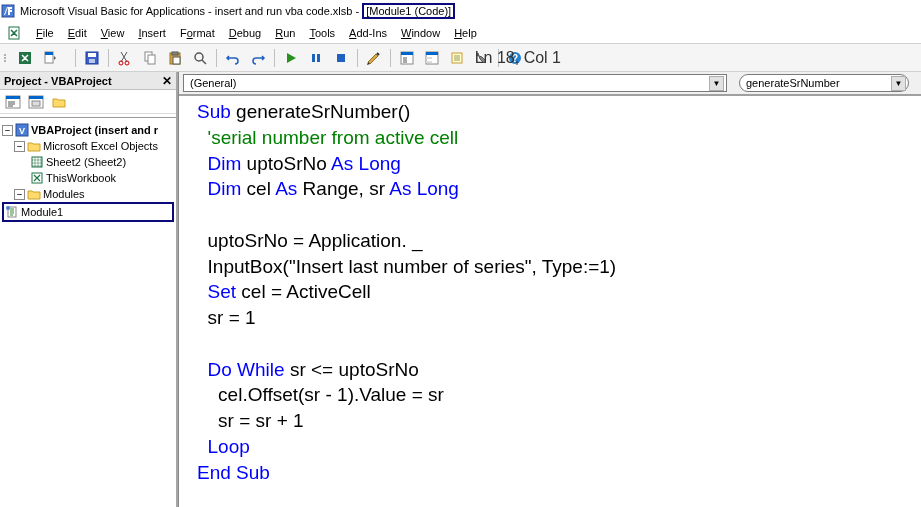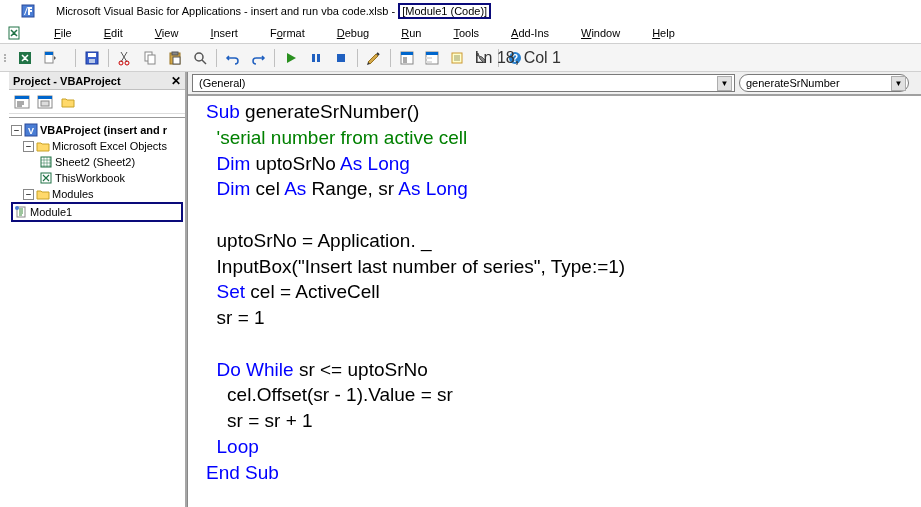--- a/index.html
+++ b/index.html
@@ -1,53 +1,53 @@
 <!DOCTYPE html>
 <html><head>
 <meta charset="utf-8">
 <style>
 * { box-sizing: border-box; margin: 0; padding: 0; font-family: Tahoma, Arial, sans-serif; }
 body { background: #fff; width: 921px; height: 507px; overflow: hidden; font-size: 11px; }
 
-.titlebar { height: 22px; background: #fff; display: flex; align-items: center; padding: 0 20px; gap: 20px; }
+.titlebar { height: 22px; background: #fff; display: flex; align-items: center; padding: 0 0; gap: 4px; }
 .title-icon { width: 16px; height: 16px; display: inline-flex; align-items: center; justify-content: center; }
 .title-text { font-size: 11px; color: #000; }
 .title-highlight { border: 2px solid #0a0a7a; padding: 0 2px; }
 
-.menubar { height: 22px; display: flex; align-items: center; padding: 0 6px; gap: 20px; border-bottom: 1px solid #d0d0d0; }
+.menubar { height: 22px; display: flex; align-items: center; padding: 0 6px; gap: 2px; border-bottom: 1px solid #d0d0d0; }
 .menu-item { padding: 2px 6px; cursor: pointer; }
 .menu-item span.u { text-decoration: underline; }
 
 .toolbar { height: 28px; display: flex; align-items: center; padding: 0 4px; gap: 1px; border-bottom: 1px solid #d0d0d0; background: #f5f5f5; position: relative; }
 .tb-grip { width: 6px; height: 22px; display: flex; flex-direction: column; justify-content: center; gap: 1px; margin-right: 2px; }
 .tb-grip div { width: 2px; height: 2px; background: #999; border-radius: 50%; }
 .tb-btn { width: 24px; height: 22px; display: inline-flex; align-items: center; justify-content: center; cursor: pointer; border: 1px solid transparent; }
 .tb-sep { width: 1px; height: 18px; background: #c0c0c0; margin: 0 3px; }
 .tb-status { position: absolute; right: 360px; font-size: 16px; color: #333; }
 
-.main { display: flex; height: calc(507px - 22px - 22px - 28px); margin-left: 9px; }
+.main { display: flex; height: calc(507px - 22px - 22px - 28px); }
 
 .sidebar { width: 178px; border-right: 2px solid #a6a6a6; display: flex; flex-direction: column; background: #fff; }
 .panel-title { height: 18px; background: #e8e8e8; border-bottom: 1px solid #c0c0c0; display: flex; align-items: center; justify-content: space-between; padding: 0 2px 0 4px; font-size: 11px; font-weight: bold; }
 .panel-close { width: 14px; height: 14px; display: inline-flex; align-items: center; justify-content: center; cursor: pointer; font-family: Arial; font-size: 12px; font-weight: bold; }
 .panel-toolbar { height: 24px; display: flex; align-items: center; gap: 1px; padding: 2px; border-bottom: 1px solid #ddd; }
 .panel-hr { height: 4px; border-bottom: 1px solid #999; }
 
 .tree { padding: 4px 2px; font-size: 11px; overflow: hidden; white-space: nowrap; }
 .tree-row { display: flex; align-items: center; height: 16px; gap: 2px; cursor: pointer; }
 .tree-toggle { width: 11px; height: 11px; border: 1px solid #888; display: inline-flex; align-items: center; justify-content: center; font-size: 9px; line-height: 1; font-family: monospace; background: #fff; }
 .tree-icon { width: 14px; height: 14px; display: inline-flex; align-items: center; justify-content: center; }
 .tree-label { white-space: nowrap; }
 .tree-label.bold { font-weight: bold; }
 .indent-1 { padding-left: 12px; }
 .indent-2 { padding-left: 28px; }
 .tree-highlight { border: 2px solid #0a0a7a; padding: 8px 1px; }
 
 .codearea { flex: 1; display: flex; flex-direction: column; border-left: 1px solid #888; }
-.dropdown-row { height: 22px; display: flex; gap: 4px; padding: 2px 12px 2px 4px; background: #f0f0f0; }
+.dropdown-row { height: 22px; display: flex; gap: 12px; padding: 2px 12px 2px 4px; background: #f0f0f0; }
 .dd { flex: 1; border: 1px solid #7a7a7a; background: #fff; display: flex; align-items: center; justify-content: space-between; padding: 0 2px 0 6px; height: 18px; font-size: 11px; cursor: pointer; }
 .dd.right { flex: 0 0 170px; border-radius: 9px; }
 .dd-arrow { width: 15px; height: 15px; background: #e1e1e1; border: 1px solid #adadad; display: flex; align-items: center; justify-content: center; font-size: 8px; }
 
 .editor { flex: 1; background: #fff; padding: 4px 0 0 18px; font-family: Consolas, 'Courier New', monospace; font-size: 19px; line-height: 1.25; border-top: 2px solid #a0a0a0; overflow: hidden; white-space: pre; }
 .kw { color: #0000ff; }
 .cm { color: #008000; }
 
 svg { display: block; }
 </style>

